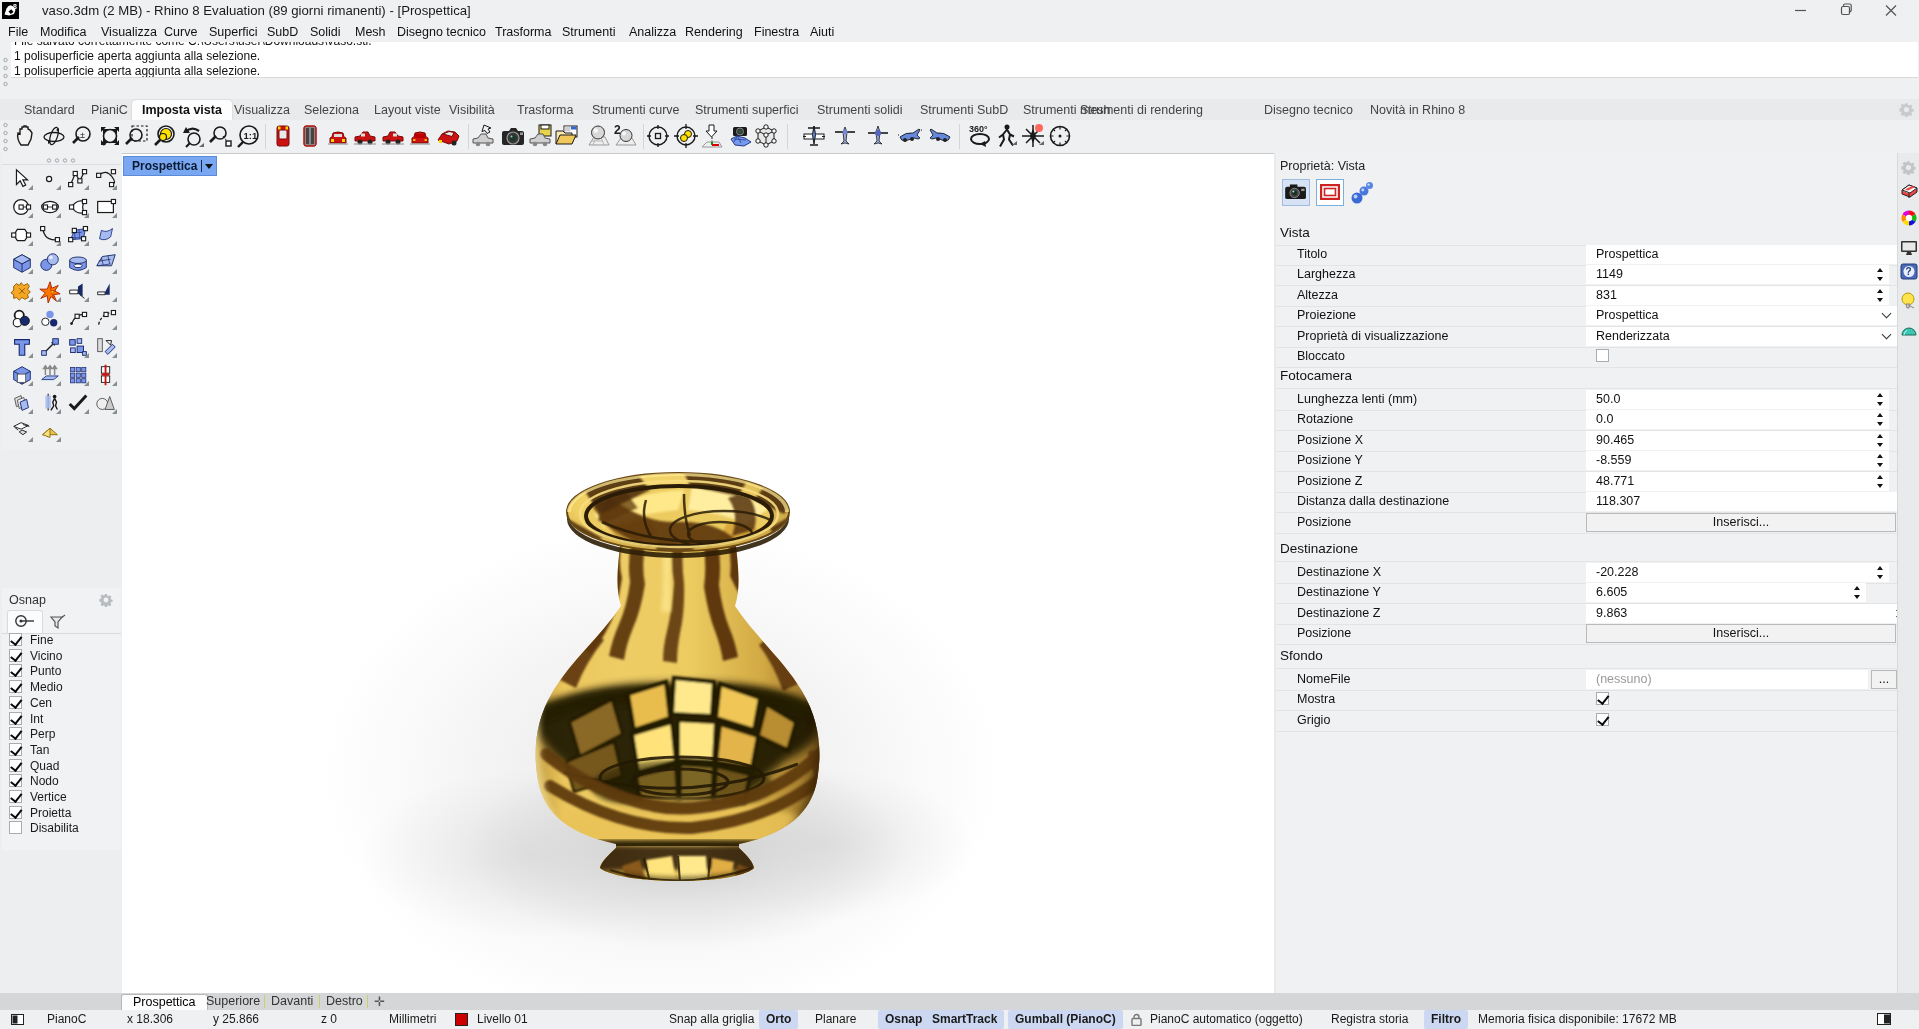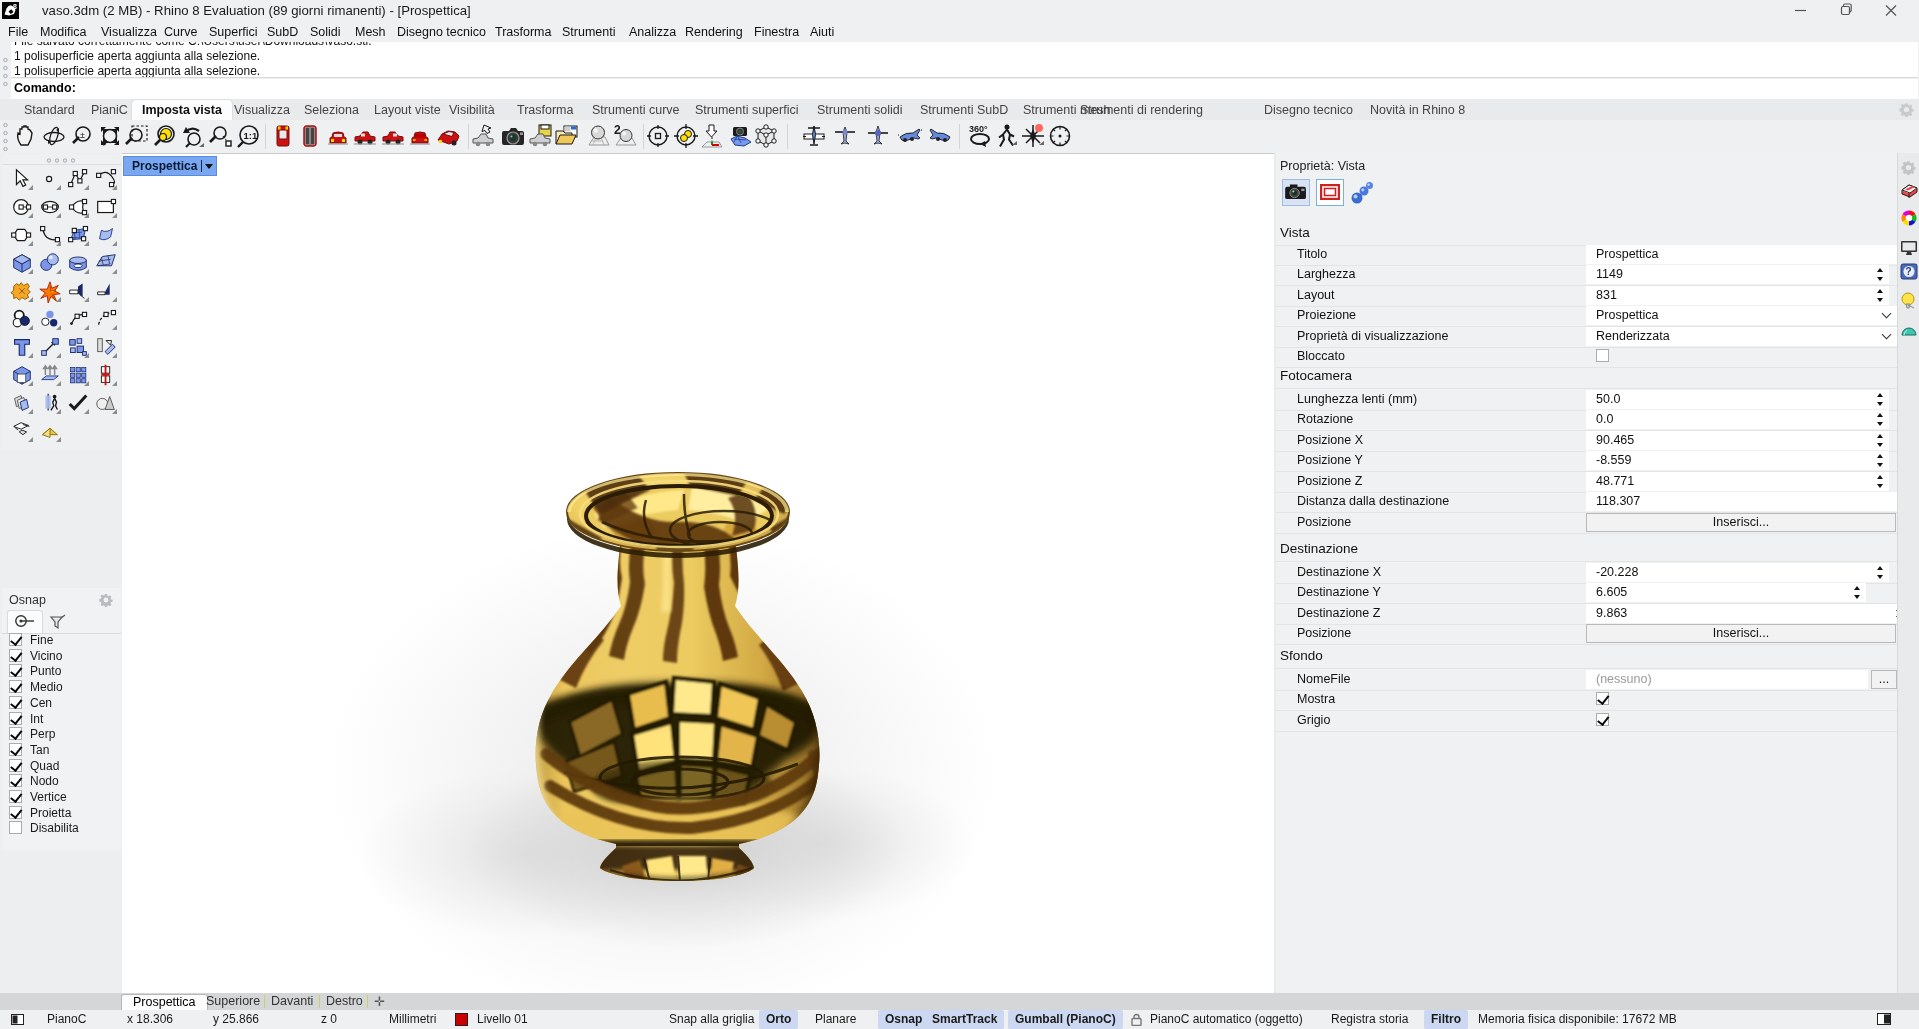--- a/index.html
+++ b/index.html
@@ -86,23 +86,20 @@
           <circle cx="2.5" cy="11" r="1.7"></circle>
           <circle cx="2.5" cy="19" r="1.7"></circle>
           <circle cx="2.5" cy="27" r="1.7"></circle>
         </g>
       </svg>
 <div id="cmdhist">
 <div style="position:absolute;left:3px;top:-8px">File salvato correttamente come C:\Users\user\Downloads\vaso.stl.</div>
 <div style="position:absolute;left:3px;top:7px">1 polisuperficie aperta aggiunta alla selezione.</div>
 <div style="position:absolute;left:3px;top:22px">1 polisuperficie aperta aggiunta alla selezione.</div>
 </div>
-<div id="cmdline">
-        <b style="position:absolute;left:3px;top:2px">Comando:</b>
-      </div>
 </div>
 <div id="tooltabs">
       <span class="tab" style="left:24px">Standard</span>
       <span class="tab" style="left:91px">PianiC</span>
       <span class="tab active" style="left:142px">Imposta vista</span>
       <span class="tab" style="left:234px">Visualizza</span>
       <span class="tab" style="left:304px">Seleziona</span>
       <span class="tab" style="left:374px">Layout viste</span>
       <span class="tab" style="left:449px">Visibilità</span>
       <span class="tab" style="left:517px">Trasforma</span>
@@ -797,21 +794,21 @@
           <circle cx="18.6" cy="3.6" r="1.2" fill="#cfdcf7"></circle>
         </svg>
         <div class="sect" style="top:72px">Vista</div>
         <div class="rowline" style="top:92px"></div>
         <div class="plabel" style="top:94px;left:21px">Titolo</div>
         <div class="pfield" style="top:92px">Prospettica</div>
         <div class="rowline" style="top:112px"></div>
         <div class="plabel" style="top:114px;left:21px">Larghezza</div>
         <div class="pfield" style="top:112px;width:303px">1149<span class="spin"></span></div>
         <div class="rowline" style="top:132px"></div>
-        <div class="plabel" style="top:135px;left:21px">Layout</div>
+        <div class="plabel" style="top:135px;left:21px">Altezza</div>
         <div class="pfield" style="top:133px;width:303px">831<span class="spin"></span></div>
         <div class="rowline" style="top:153px"></div>
         <div class="plabel" style="top:155px;left:21px">Proiezione</div>
         <div class="pfield" style="top:153px">Prospettica<span class="chev"></span></div>
         <div class="rowline" style="top:173px"></div>
         <div class="plabel" style="top:176px;left:21px">Proprietà di visualizzazione</div>
         <div class="pfield" style="top:174px">Renderizzata<span class="chev"></span></div>
         <div class="rowline" style="top:194px"></div>
         <div class="plabel" style="top:196px;left:21px">Bloccato</div>
         <div style="position:absolute;left:320px;top:196px"><span class="cb"></span></div>

